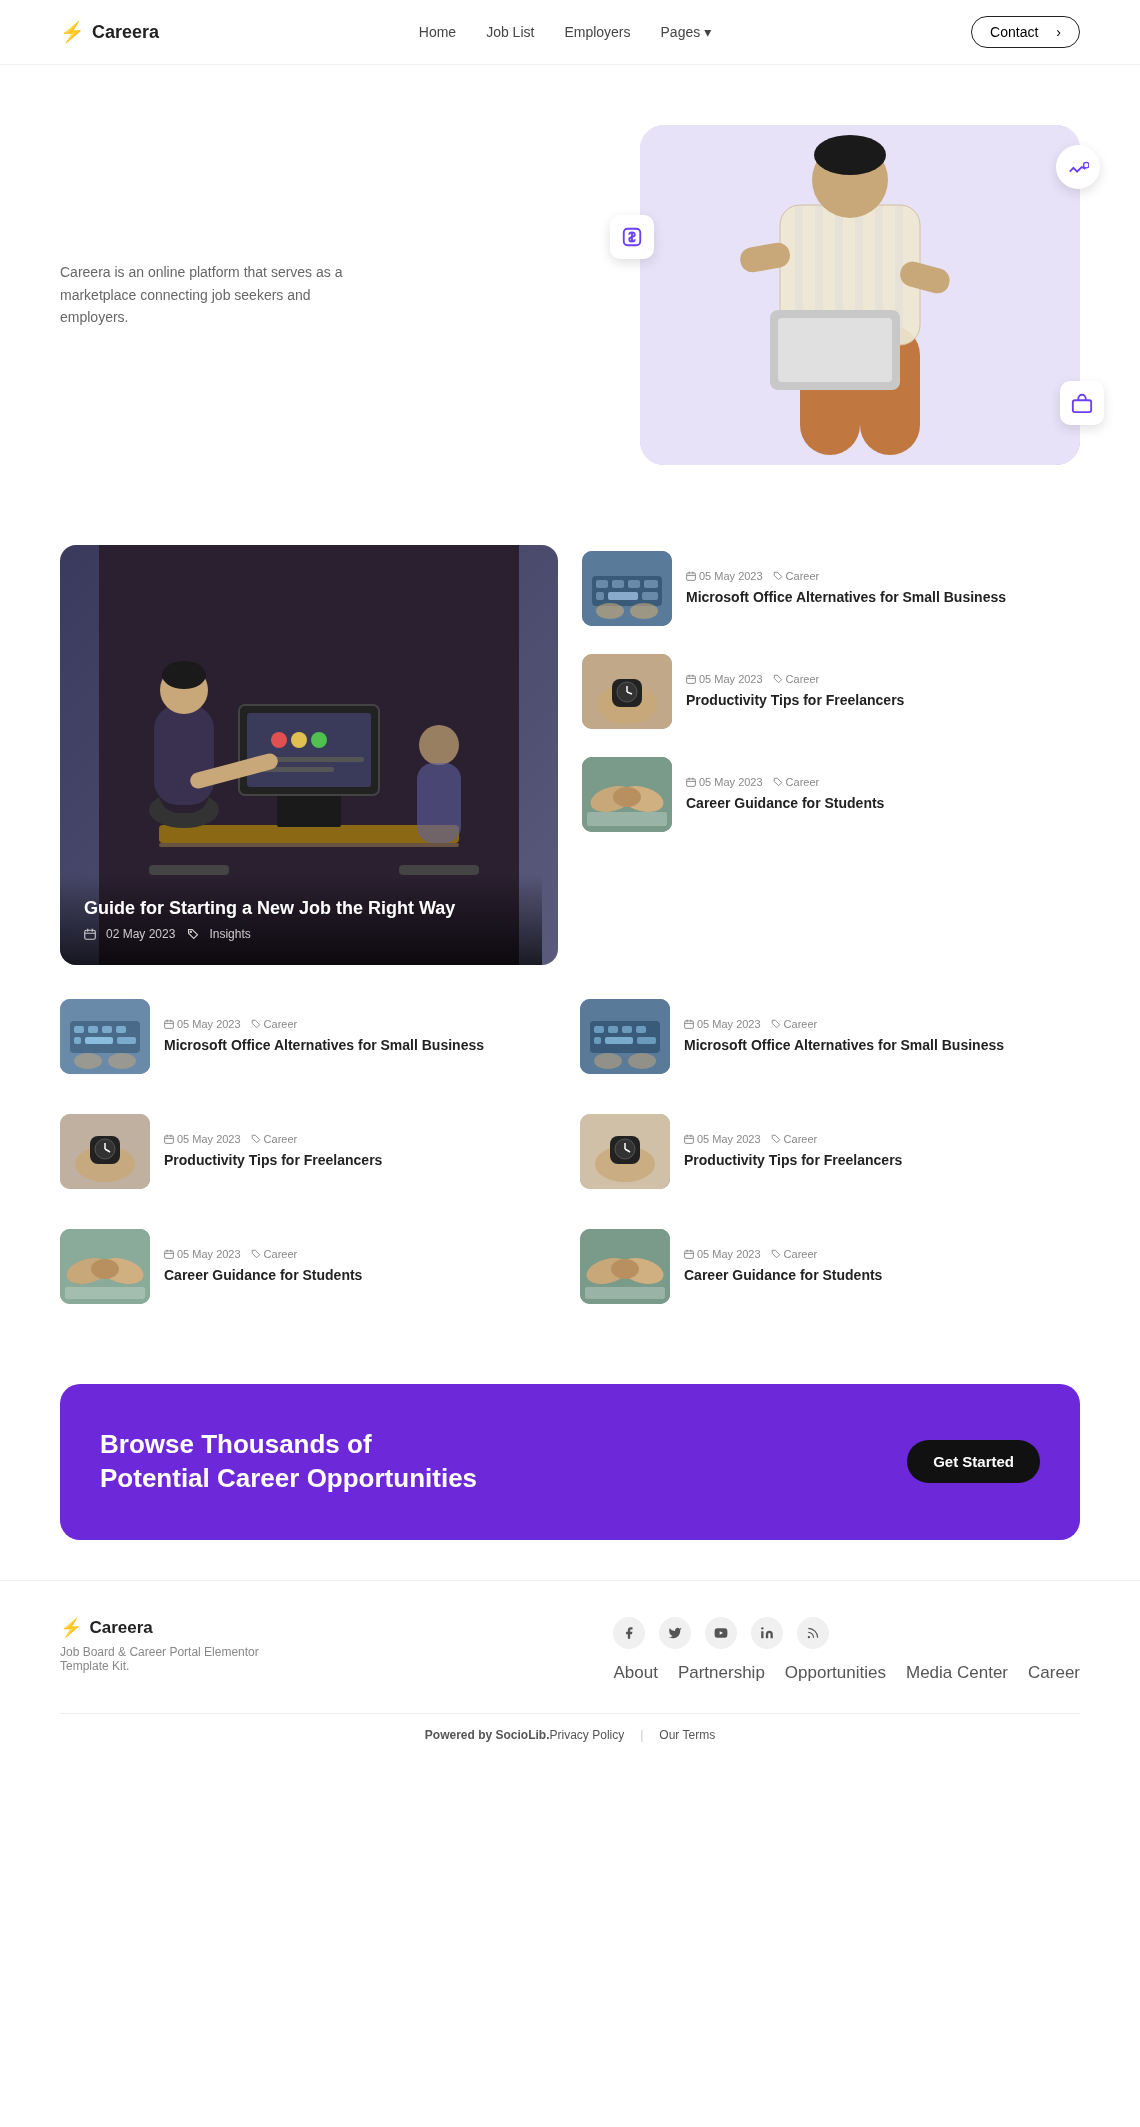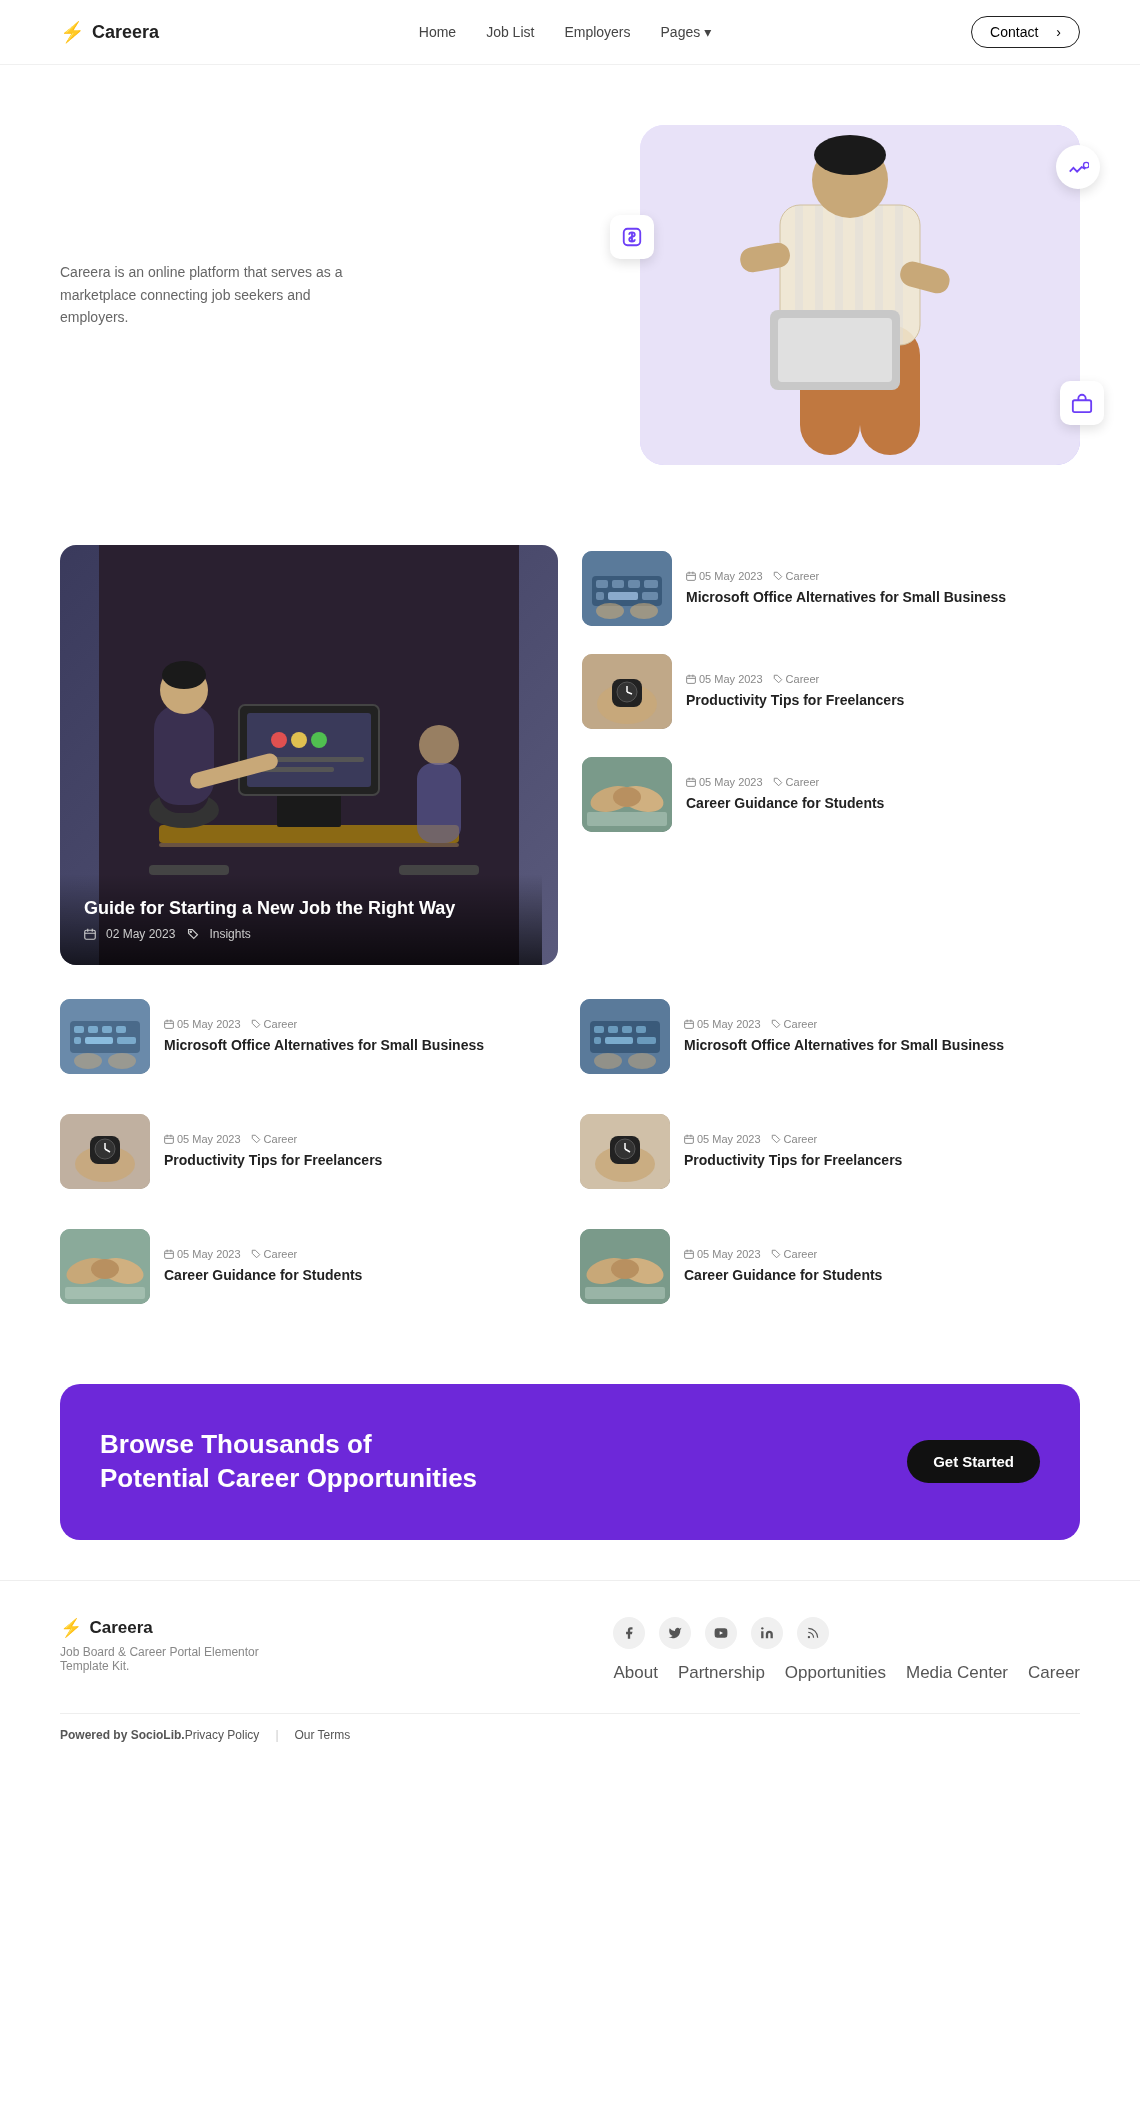--- a/index.html
+++ b/index.html
@@ -147,21 +147,21 @@
     .footer-desc { font-size: 12px; color: #888; margin-top: 6px; max-width: 220px; }
     .footer-socials { display: flex; align-items: center; gap: 14px; }
     .social-icon {
       width: 32px; height: 32px; border-radius: 50%; background: #f0f0f0;
       display: flex; align-items: center; justify-content: center;
       font-size: 14px; color: #555; cursor: pointer;
     }
     .footer-nav { display: flex; align-items: center; gap: 20px; margin-top: 14px; }
     .footer-nav a { font-size: 17px; color: #555; text-decoration: none; }
     .footer-bottom {
-      display: flex; align-items: center; justify-content: flex-start;
+      display: flex; align-items: center; justify-content: center;
       padding: 14px 0; border-top: 1px solid #eee; margin-top: 10px;
       font-size: 12px; color: #888;
     }
     .footer-bottom-right { display: flex; align-items: center; gap: 16px; }
     .footer-bottom-right a { color: #555; text-decoration: none; font-size: 12px; }
     .divider { color: #ccc; }
     .powered { font-size: 12px; color: #888; }
     .powered span { font-weight: 700; color: #555; }
   </style>
 </head>

